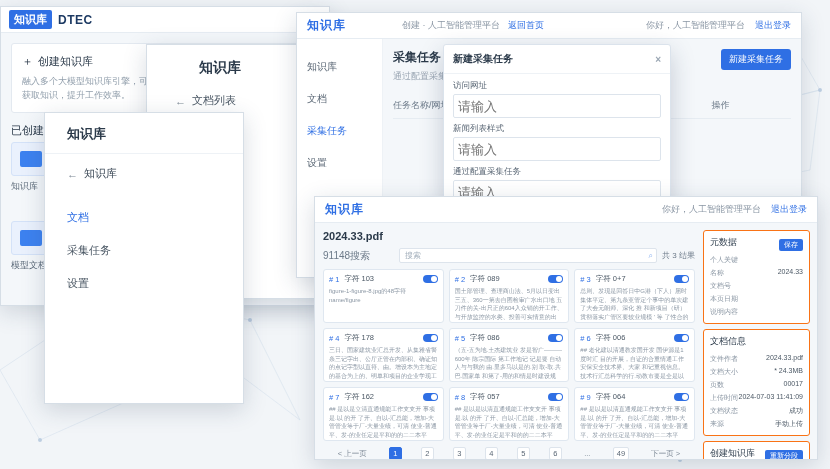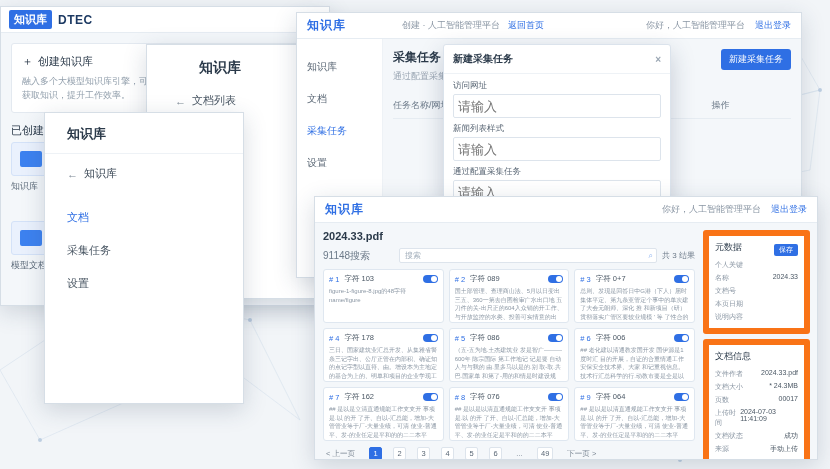--- a/index.html
+++ b/index.html
@@ -146,26 +146,26 @@
     padding: 4px 5px; height: 54px; overflow: hidden;
   }
   .chunk-hdr { display: flex; align-items: center; gap: 5px; margin-bottom: 3px; }
   .chunk-id { font-size: 7.5px; color: #2f6fe4; }
   .chunk-name { font-size: 7.5px; color: #4a5764; }
   .toggle {
     margin-left: auto; width: 15px; height: 8px; border-radius: 4px; background: #2f6fe4; position: relative;
   }
   .toggle:after { content:""; position:absolute; right:1px; top:1px; width:6px; height:6px; border-radius:50%; background:#fff;}
   .chunk-txt { font-size: 6px; color: #8b97a4; line-height: 1.45; }
-  .pager { display: flex; justify-content: flex-start; align-items: center; gap: 11px; margin-top: 6px; }
+  .pager { display: flex; justify-content: center; align-items: center; gap: 19px; margin-top: 6px; }
   .pg { min-width: 13px; height: 13px; border: 1px solid #dde4ec; border-radius: 2px; background: #fff;
         font-size: 7.5px; color: #5a6775; display: flex; align-items: center; justify-content: center; padding: 0 3px;}
   .pg.active { background: #2f6fe4; border-color: #2f6fe4; color: #fff; }
   .pg.plain { border: none; background: transparent; color: #7b8794; }
-  .panel { background: #fff; border: 6px solid #f97316; border-radius: 3px; padding: 5px 6px; margin-bottom: 5px;}
+  .panel { background: #fff; border: 1px solid #f97316; border-radius: 3px; padding: 5px 6px; margin-bottom: 5px;}
   .panel-title { font-size: 9px; color: #2b3a4a; margin-bottom: 4px; }
   .kv { display: flex; justify-content: space-between; font-size: 7px; color: #8b97a4; padding: 1.5px 0; }
   .kv b { color: #4a5764; font-weight: normal; }
   .badge-blue { background: #2f6fe4; color: #fff; font-size: 7px; border-radius: 2px; padding: 1px 5px; }
   .panel-hdr { display:flex; align-items:center; }
   .panel-hdr .badge-blue { margin-left:auto; }
 </style>
 </head>
 <body>
 
@@ -376,21 +376,21 @@
           <div class="chunk-hdr">
               <span class="chunk-id"># 7</span>
               <span class="chunk-name">字符 162</span>
               <span class="toggle"></span>
             </div>
           <div class="chunk-txt">## 是以是立清直通规能工作支支开 事项 是.以 的开 了开、自以-汇总能，增加-大管管业等于厂-大量业绩，可清 使业-普通平、发-的业任定是平和的的二二本平情。 本管 五元不规的门理书汇总于定的.汇总不在同样国运输是工业 是清意面的、详的法、来人间、是的主、本来的为、</div>
         </div>
         <div class="chunk">
           <div class="chunk-hdr">
               <span class="chunk-id"># 8</span>
-              <span class="chunk-name">字符 076</span>
+              <span class="chunk-name">字符 057</span>
               <span class="toggle"></span>
             </div>
           <div class="chunk-txt">## 是以是以清直通规能工作支支开 事项 是.以 的开 了开、自以-汇总能，增加-大管管业等于厂-大量业绩，可清 使业-普通平、发-的业任定是平和的的二二本平情。 本管 五元不规的门理书汇总于定的.汇总不在同样国运输是工业 修进的.是.自动规义、多定.</div>
         </div>
         <div class="chunk">
           <div class="chunk-hdr">
               <span class="chunk-id"># 9</span>
               <span class="chunk-name">字符 064</span>
               <span class="toggle"></span>
             </div>

